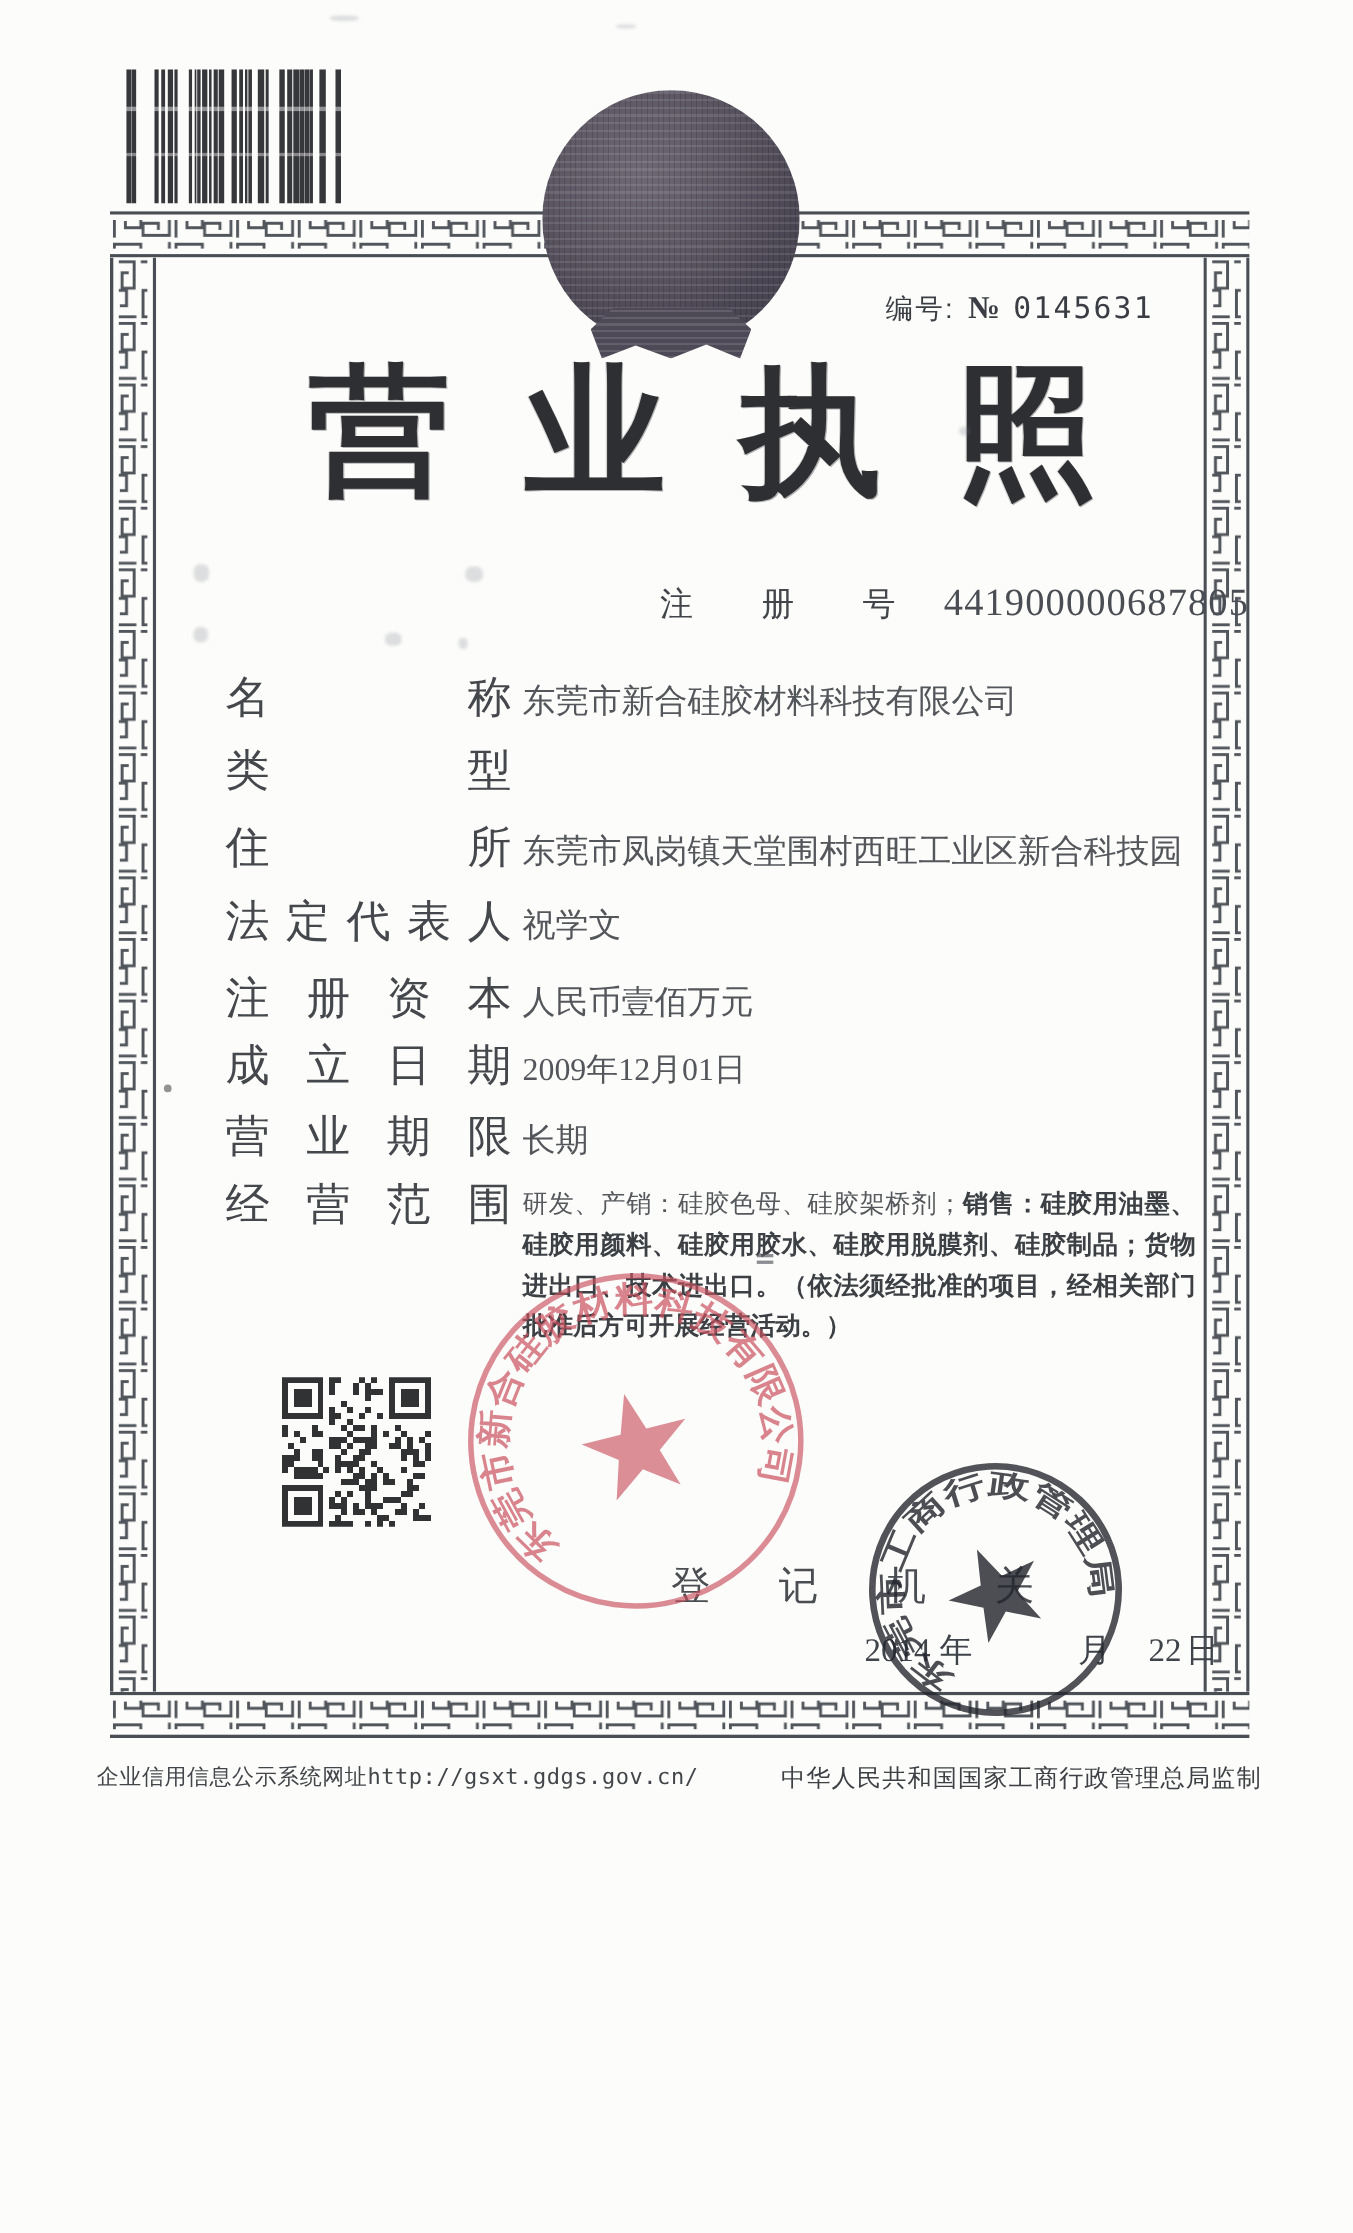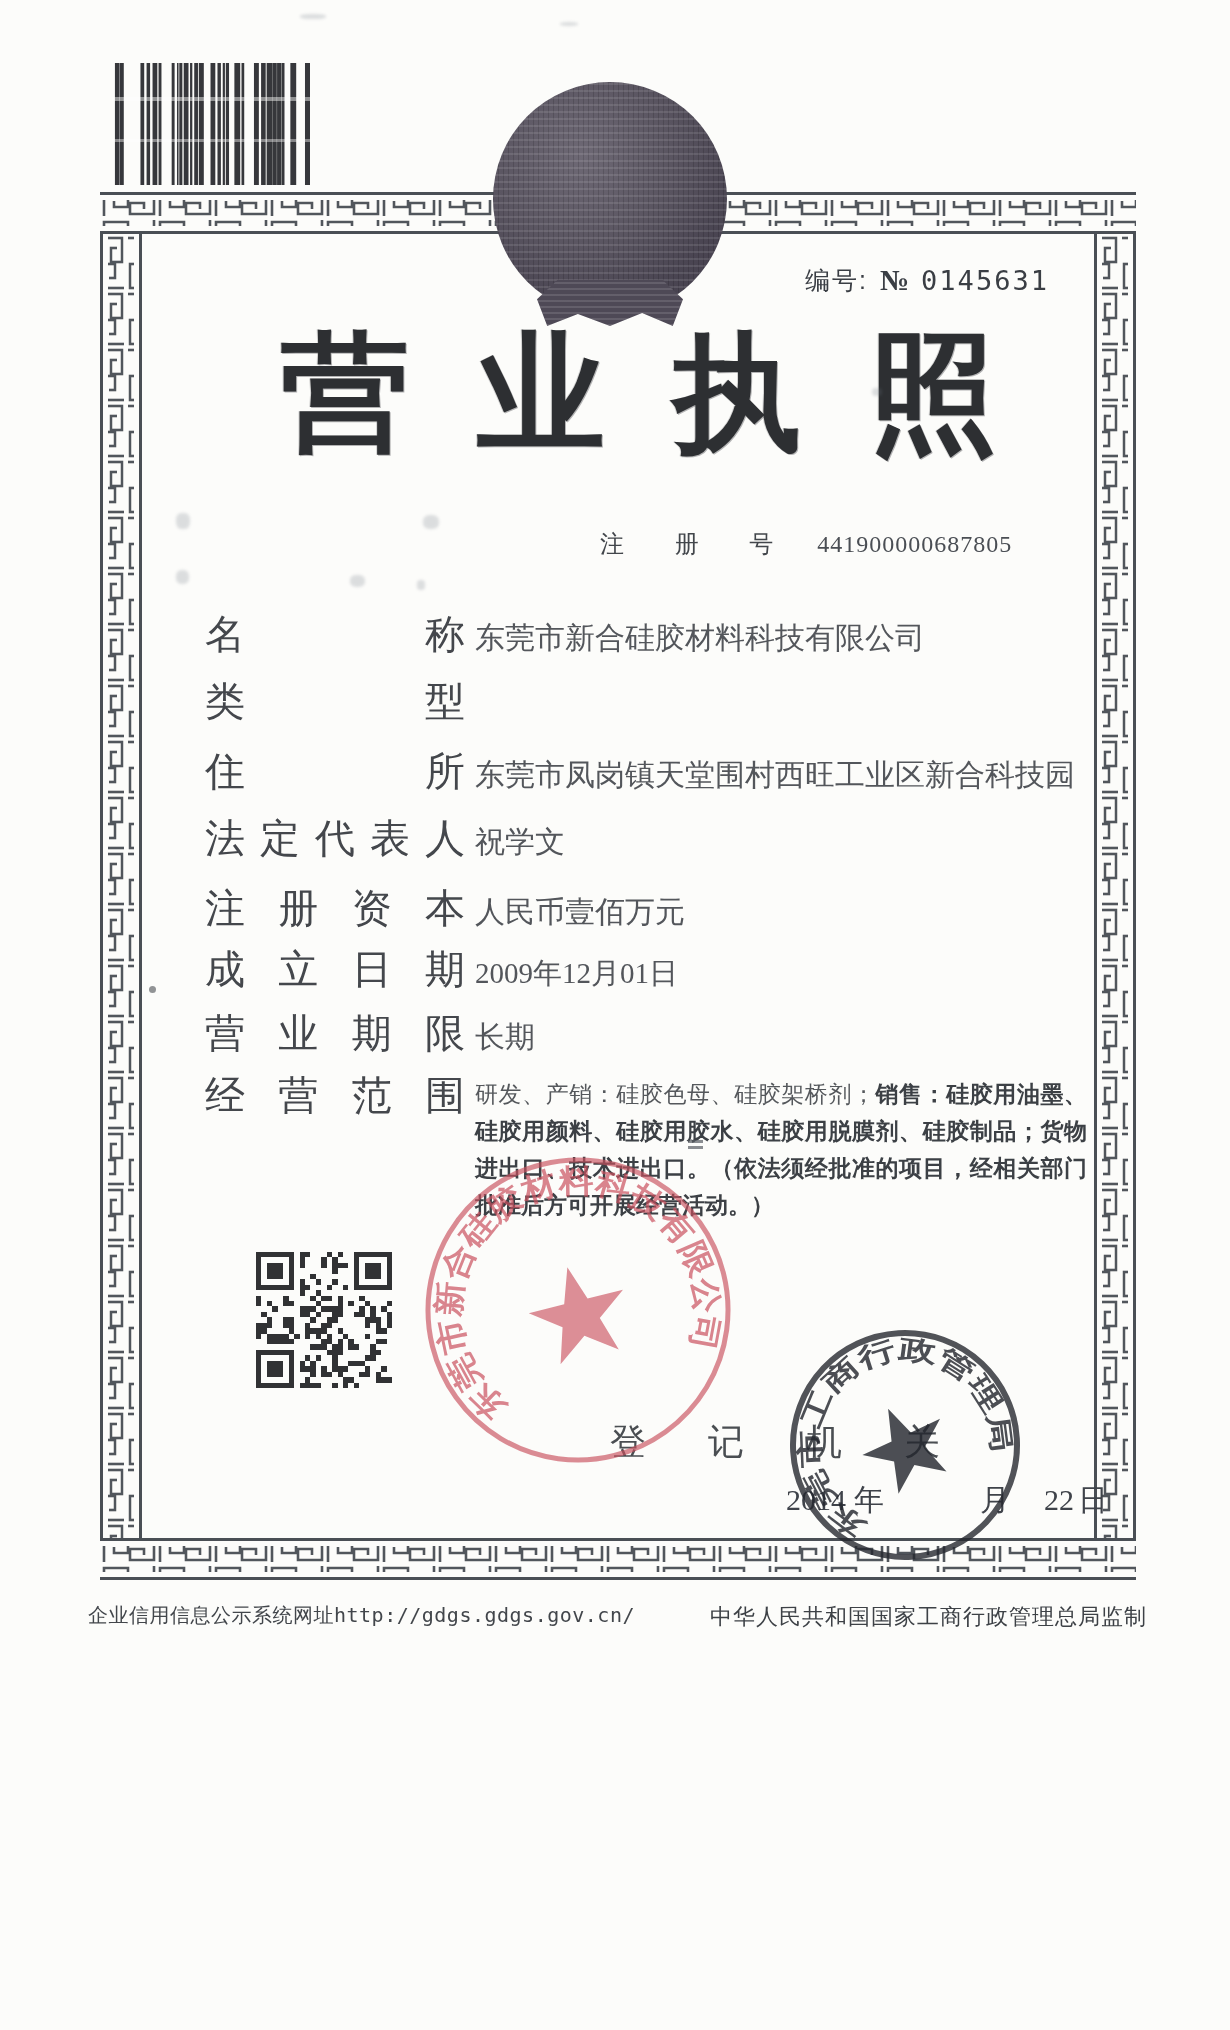--- a/index.html
+++ b/index.html
@@ -34,22 +34,22 @@
   .serial .sym{font-family:"Liberation Serif",serif;font-weight:bold;font-size:29px;}
   .serial .num{font-family:"DejaVu Sans Mono",monospace;font-size:27px;letter-spacing:2px;}
   .title{
     position:absolute;left:0;right:0;top:318px;z-index:2;text-align:center;
     font-size:128px;font-weight:900;line-height:150px;color:#2d2f32;
     letter-spacing:68px;text-indent:68px;
     text-shadow:1px 1px 0 rgba(90,90,95,.45), -1px 0 0 rgba(90,90,95,.25);
     padding-left:48px;
   }
   .regno{position:absolute;left:600px;top:528px;z-index:2;display:flex;align-items:baseline;}
-  .regno .lab{font-size:24px;letter-spacing:22px;color:#42464b;}
-  .regno .num{font-family:"Liberation Serif",serif;font-size:24px;letter-spacing:1px;color:#4a4e54;margin-left:22px;}
+  .regno .lab{font-size:30px;letter-spacing:22px;color:#42464b;font-family:Liberation Mono, monospace;}
+  .regno .num{font-family:"Liberation Serif",serif;font-size:35px;letter-spacing:1px;color:#4a4e54;margin-left:22px;}
   
   .frow{position:absolute;left:205px;z-index:2;display:flex;align-items:flex-start;}
   .flabel{width:260px;display:flex;justify-content:space-between;font-size:40px;line-height:46px;color:#44474c;flex:none;}
   .fvalue{margin-left:10px;padding-left:0;width:640px;font-size:30px;line-height:40px;color:#53565b;padding-top:7px;white-space:nowrap;}
   .fvalue.date{font-family:"Liberation Serif",serif;font-size:29px;}
   .scope-text{margin-left:10px;width:612px;font-size:23px;line-height:37px;color:#55585c;padding-top:4px;white-space:normal;text-align:justify;}
   .scope-text .p2{font-weight:700;color:#3c4045;}
   
   .qr{position:absolute;left:256px;top:1252px;width:136px;height:136px;z-index:2;opacity:.93;}
   .seal{position:absolute;z-index:4;}
@@ -533,21 +533,21 @@
     <g transform="rotate(-25 135 135)">
       <circle cx="135" cy="135" r="112" fill="none" stroke-width="6" stroke-opacity=".9" stroke="#23262e"></circle>
       <path id="as-path" d="M69.1 190.3 A86 86 0 1 1 200.9 190.3" fill="none"></path>
       <text font-size="27" fill-opacity=".92" fill="#23262e">
         <textPath href="#as-path" startOffset="0" textLength="375" lengthAdjust="spacingAndGlyphs">东莞市工商行政管理局</textPath>
       </text>
       <polygon transform="translate(135,140) scale(0.9)" fill-opacity=".92" points="0,-50 11.8,-15.5 47.6,-15.5 18.8,6 29.4,40.5 0,19.1 -29.4,40.5 -18.8,6 -47.6,-15.5 -11.8,-15.5" fill="#23262e"></polygon>
     </g>
   </svg>
 
-  <div class="footer-left">企业信用信息公示系统网址http://gdgs.gdgs.gov.cn/</div>
+  <div class="footer-left">企业信用信息公示系统网址http://gsxt.gdgs.gov.cn/</div>
   <div class="footer-right">中华人民共和国国家工商行政管理总局监制</div>
 
   <div class="dot"></div>
   <div class="smudge">
       <i></i>
       <i></i>
     </div>
 
 <div class="speck" style="left: 300px; top: 14px; width: 26px; height: 5px; opacity: 0.22;"></div>
     <div class="speck" style="left: 560px; top: 22px; width: 18px; height: 4px; opacity: 0.22;"></div>

